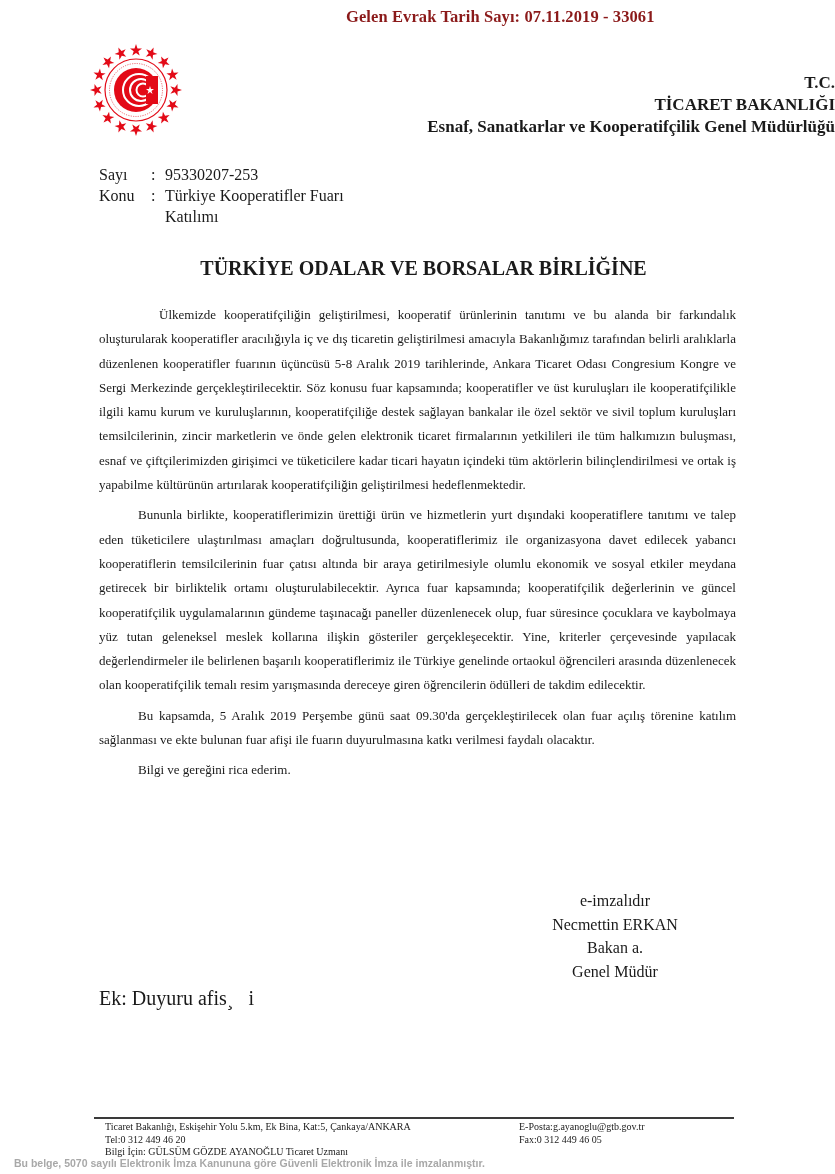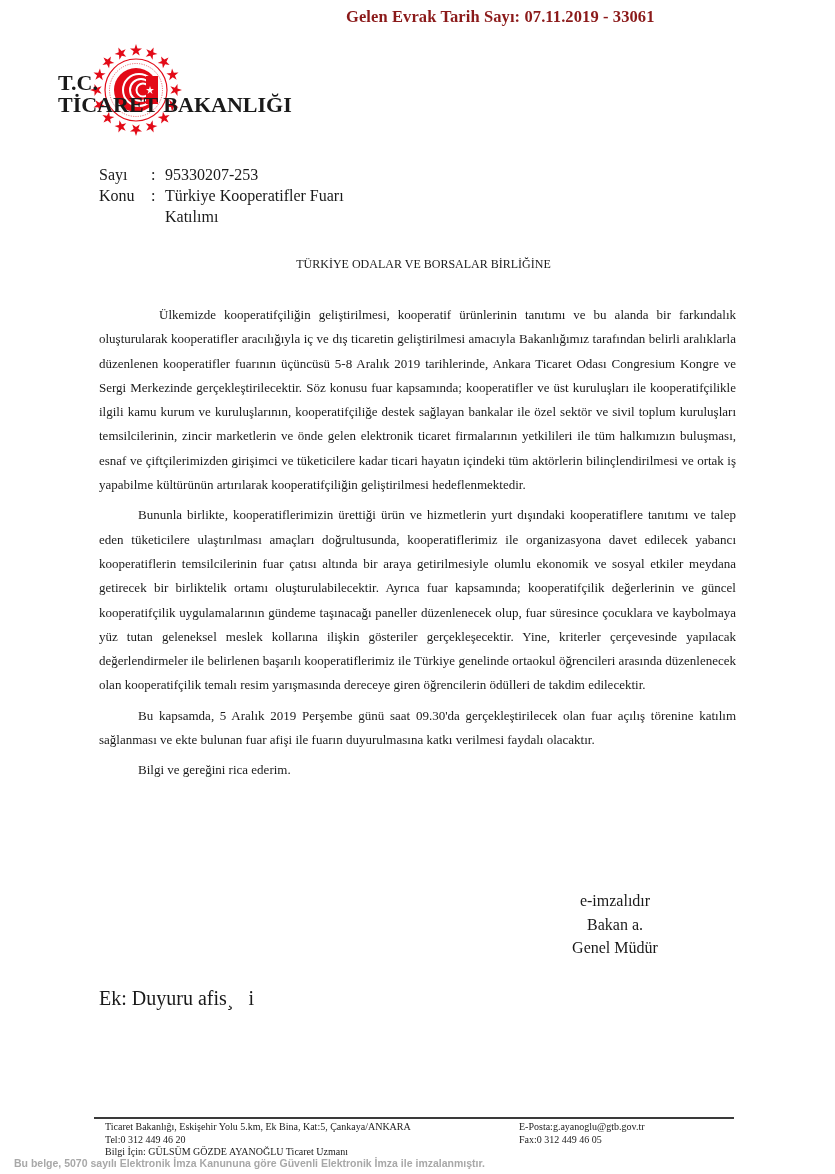--- a/index.html
+++ b/index.html
@@ -6,35 +6,35 @@
     body {
       width: 835px; height: 1174px; position: relative; overflow: hidden;
       font-family: "Liberation Serif", "DejaVu Serif", serif; color: #1a1a1a;
     }
     .stamp {
       position: absolute; top: 7px; left: 346px;
       font-weight: bold; font-size: 16.5px; color: #8b1a1a; letter-spacing: 0.1px;
     }
     .logo { position: absolute; left: 86px; top: 40px; width: 100px; height: 100px; }
     .header {
-      position: absolute; top: 72px; left: 0; width: 835px; text-align: left;
-      font-weight: bold; font-size: 22px; line-height: 22px;
+      position: absolute; top: 72px; left: 0; width: 835px; text-align: right;
+      font-weight: bold; font-size: 17px; line-height: 22px;
     }
     .header .h1 { margin-left: 58px; }
     .header .h2 { margin-left: 58px; }
     .header .h3 { margin-left: 58px; }
     .meta { position: absolute; left: 99px; top: 164px; font-size: 16px; line-height: 21px; }
     .meta .row { display: flex; }
     .meta .lab { width: 52px; }
     .meta .colon { width: 14px; }
     .meta .val { width: 280px; }
     .meta .row + .row { }
     .addressee {
       position: absolute; top: 257px; left: 0; width: 835px; text-align: center;
-      font-weight: normal; font-size: 12px; padding-left: 12px; box-sizing: border-box;
+      font-weight: bold; font-size: 20px; padding-left: 12px; box-sizing: border-box;
     }
     .body {
       position: absolute; left: 99px; top: 303px; width: 637px;
       font-size: 13px; line-height: 24.3px; text-align: justify;
     }
     .body p { margin: 0 0 6px 0; }
     .body p.indent { text-indent: 60px; }
     .body p.indent2 { text-indent: 39px; }
     .signature {
       position: absolute; left: 515px; top: 889px; width: 200px; text-align: center;
@@ -87,20 +87,21 @@
     <circle cx="55" cy="50" r="11" fill="none" stroke="#ffffff" stroke-width="2"></circle>
     <circle cx="57" cy="50" r="6.5" fill="none" stroke="#ffffff" stroke-width="2"></circle>
     <rect x="60" y="36" width="12" height="28" fill="#e30a17"></rect>
     <polygon points="64,46 65,49 68,49 65.5,51 66.5,54 64,52 61.5,54 62.5,51 60,49 63,49" fill="#ffffff"></polygon>
   </svg>
 </div>
 
 <div class="header">
   <div class="h1">T.C.</div>
   <div class="h2">TİCARET BAKANLIĞI</div>
+  <div class="h3">Esnaf, Sanatkarlar ve Kooperatifçilik Genel Müdürlüğü</div>
 </div>
 
 <div class="meta">
   <div class="row">
     <span class="lab">Sayı</span>
     <span class="colon">:</span>
     <span class="val">95330207-253</span>
   </div>
   <div class="row">
     <span class="lab">Konu</span>
@@ -113,20 +114,21 @@
 
 <div class="body">
   <p class="indent">Ülkemizde kooperatifçiliğin geliştirilmesi, kooperatif ürünlerinin tanıtımı ve bu alanda bir farkındalık oluşturularak kooperatifler aracılığıyla iç ve dış ticaretin geliştirilmesi amacıyla Bakanlığımız tarafından belirli aralıklarla düzenlenen kooperatifler fuarının üçüncüsü 5-8 Aralık 2019 tarihlerinde, Ankara Ticaret Odası Congresium Kongre ve Sergi Merkezinde gerçekleştirilecektir. Söz konusu fuar kapsamında; kooperatifler ve üst kuruluşları ile kooperatifçilikle ilgili kamu kurum ve kuruluşlarının, kooperatifçiliğe destek sağlayan bankalar ile özel sektör ve sivil toplum kuruluşları temsilcilerinin, zincir marketlerin ve önde gelen elektronik ticaret firmalarının yetkilileri ile tüm halkımızın buluşması, esnaf ve çiftçilerimizden girişimci ve tüketicilere kadar ticari hayatın içindeki tüm aktörlerin bilinçlendirilmesi ve ortak iş yapabilme kültürünün artırılarak kooperatifçiliğin geliştirilmesi hedeflenmektedir.</p>
   <p class="indent2">Bununla birlikte, kooperatiflerimizin ürettiği ürün ve hizmetlerin yurt dışındaki kooperatiflere tanıtımı ve talep eden tüketicilere ulaştırılması amaçları doğrultusunda, kooperatiflerimiz ile organizasyona davet edilecek yabancı kooperatiflerin temsilcilerinin fuar çatısı altında bir araya getirilmesiyle olumlu ekonomik ve sosyal etkiler meydana getirecek bir birliktelik ortamı oluşturulabilecektir. Ayrıca fuar kapsamında; kooperatifçilik değerlerinin ve güncel kooperatifçilik uygulamalarının gündeme taşınacağı paneller düzenlenecek olup, fuar süresince çocuklara ve kaybolmaya yüz tutan geleneksel meslek kollarına ilişkin gösteriler gerçekleşecektir. Yine, kriterler çerçevesinde yapılacak değerlendirmeler ile belirlenen başarılı kooperatiflerimiz ile Türkiye genelinde ortaokul öğrencileri arasında düzenlenecek olan kooperatifçilik temalı resim yarışmasında dereceye giren öğrencilerin ödülleri de takdim edilecektir.</p>
   <p class="indent2">Bu kapsamda, 5 Aralık 2019 Perşembe günü saat 09.30'da gerçekleştirilecek olan fuar açılış törenine katılım sağlanması ve ekte bulunan fuar afişi ile fuarın duyurulmasına katkı verilmesi faydalı olacaktır.</p>
   <p class="indent2">Bilgi ve gereğini rica ederim.</p>
 </div>
 
 <div class="signature">
   <div>e-imzalıdır</div>
+  <div>Necmettin ERKAN</div>
   <div>Bakan a.</div>
   <div>Genel Müdür</div>
 </div>
 
 <div class="attachment" style="white-space:pre">Ek: Duyuru afis¸   i</div>
 
 <div class="footer-line"></div>
 
 <div class="footer left">
   <div>Ticaret Bakanlığı, Eskişehir Yolu 5.km, Ek Bina,  Kat:5, Çankaya/ANKARA</div>

